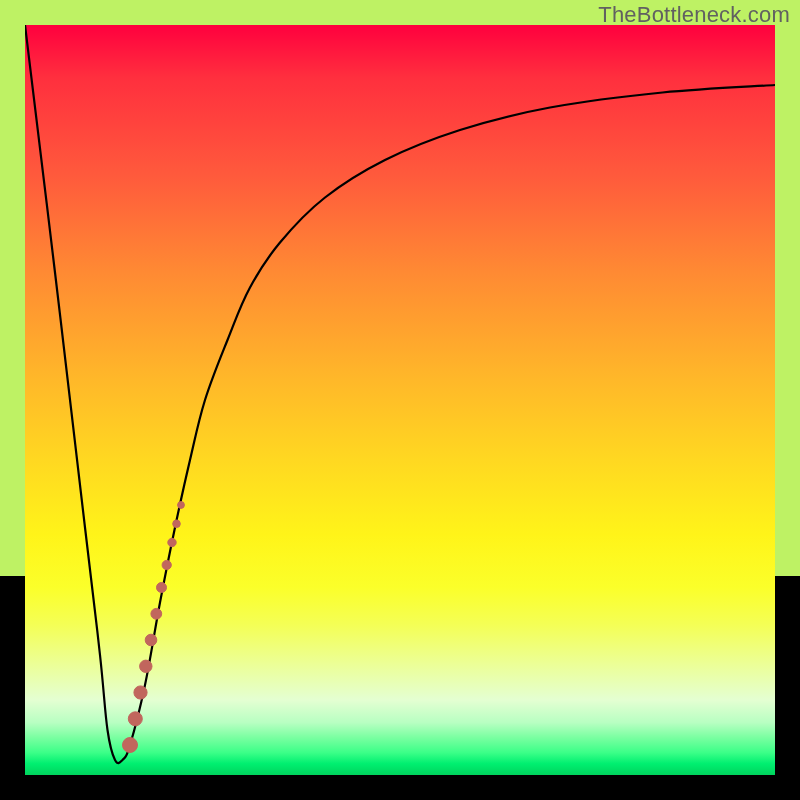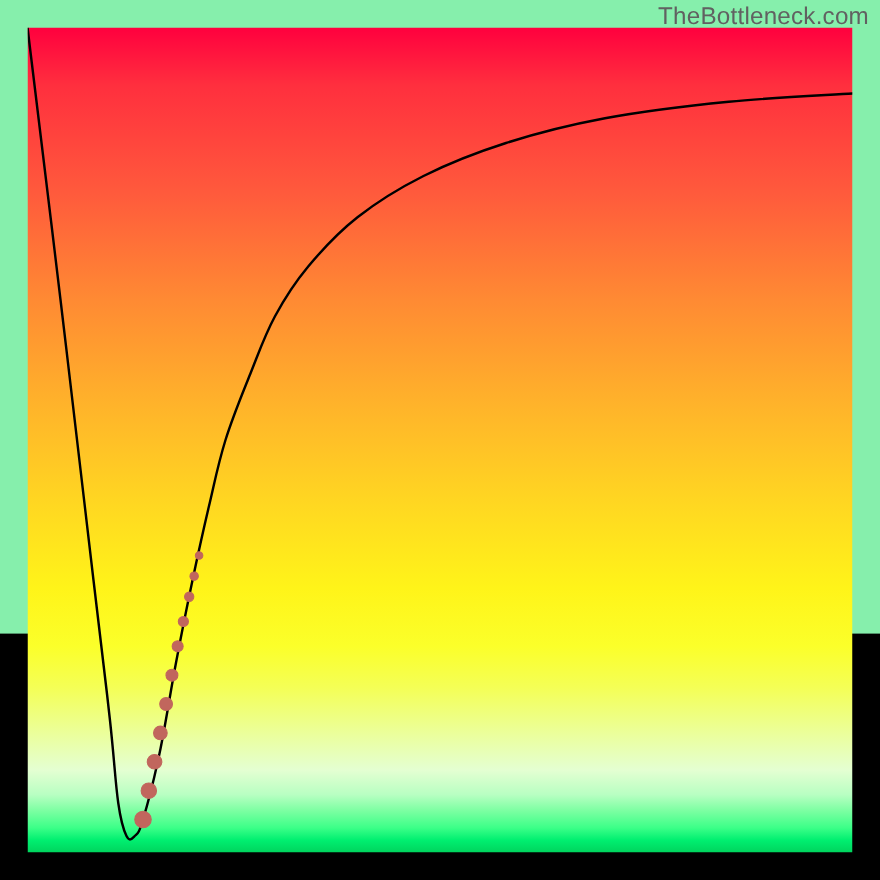--- a/index.html
+++ b/index.html
@@ -8,21 +8,21 @@
     width: 800px;
     height: 800px;
     background: #000;
     overflow: hidden;
     font-family: Arial, Helvetica, sans-serif;
   }
   .outer {
     position: relative;
     width: 800px;
     height: 576px;
-    background: #86efac;
+    background: #bef264;
   }
   .watermark {
     position: absolute;
     top: 2px;
     right: 10px;
     color: #616161;
     font-size: 22px;
     font-weight: 400;
     letter-spacing: 0.2px;
     z-index: 30;

